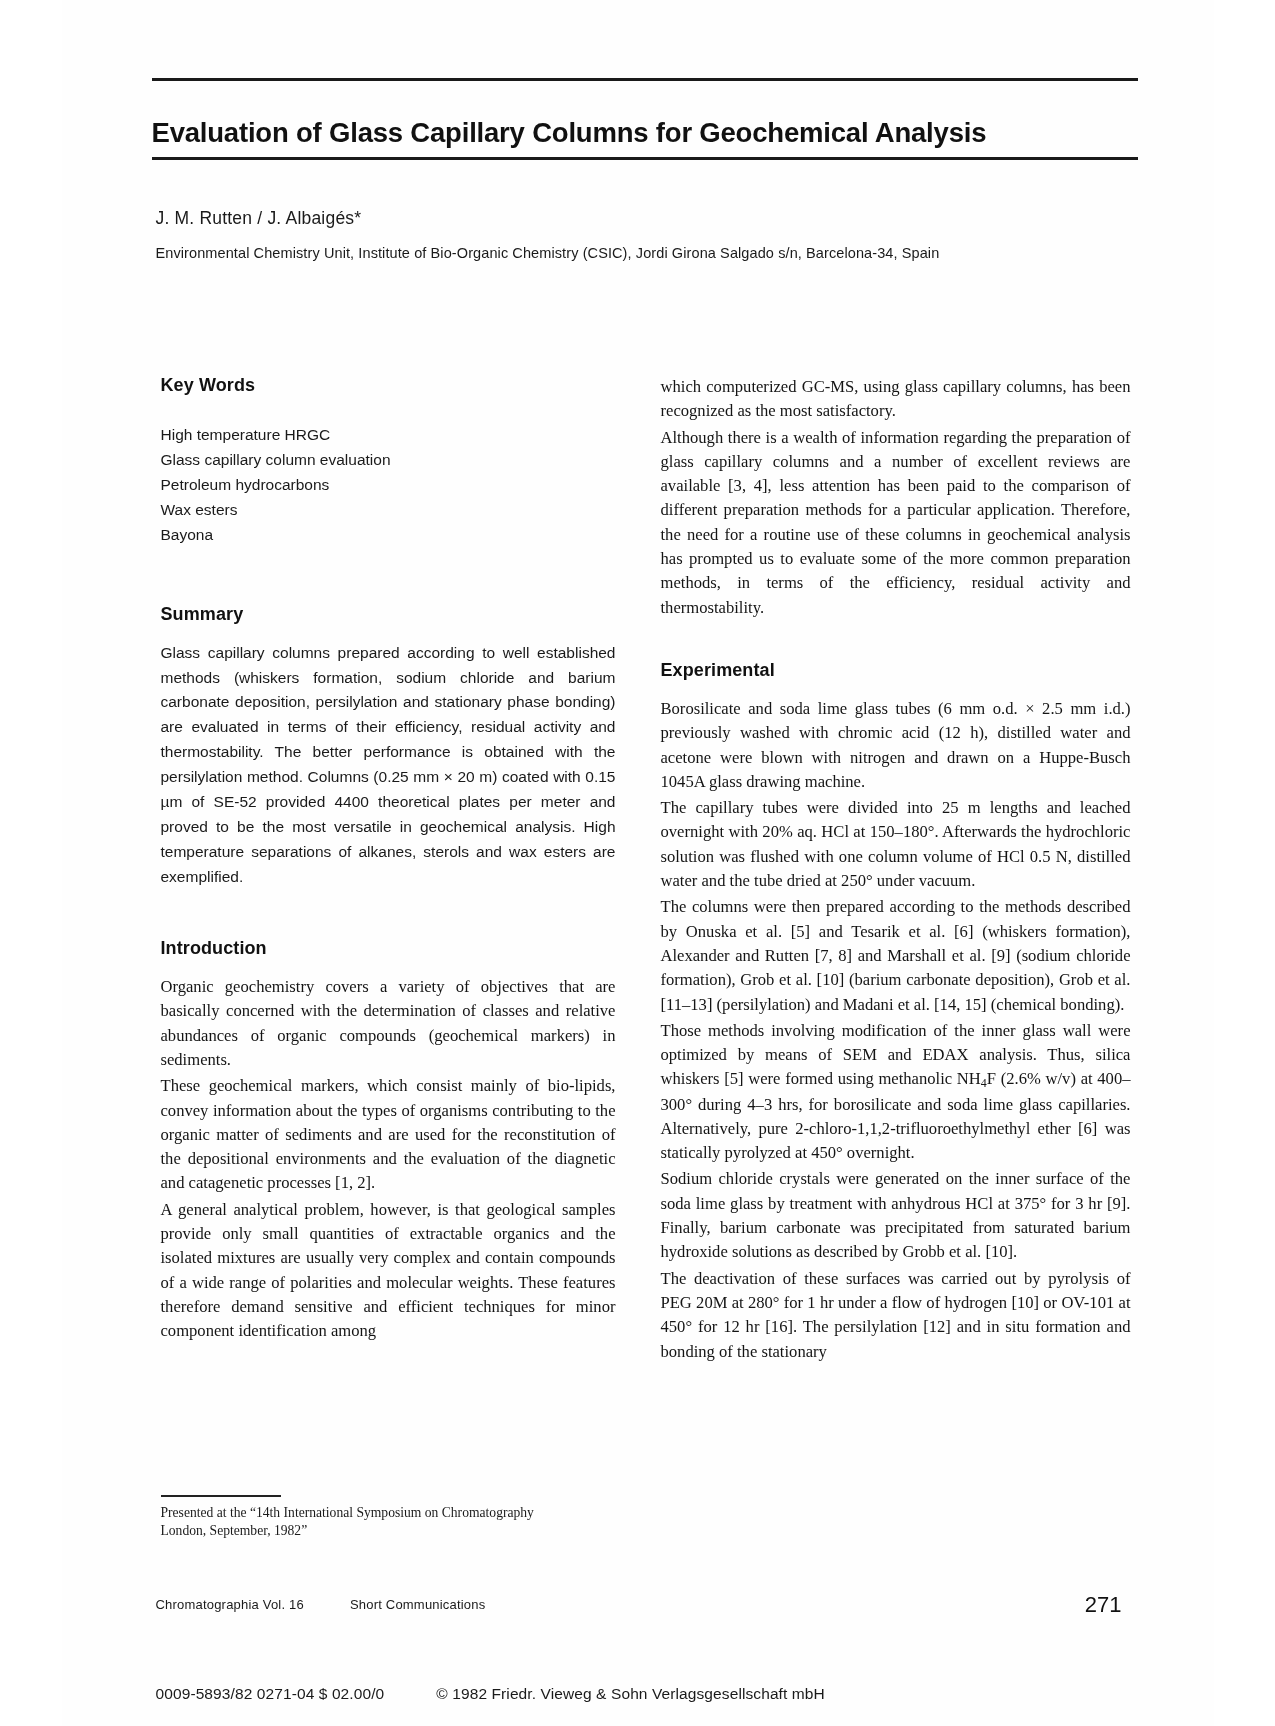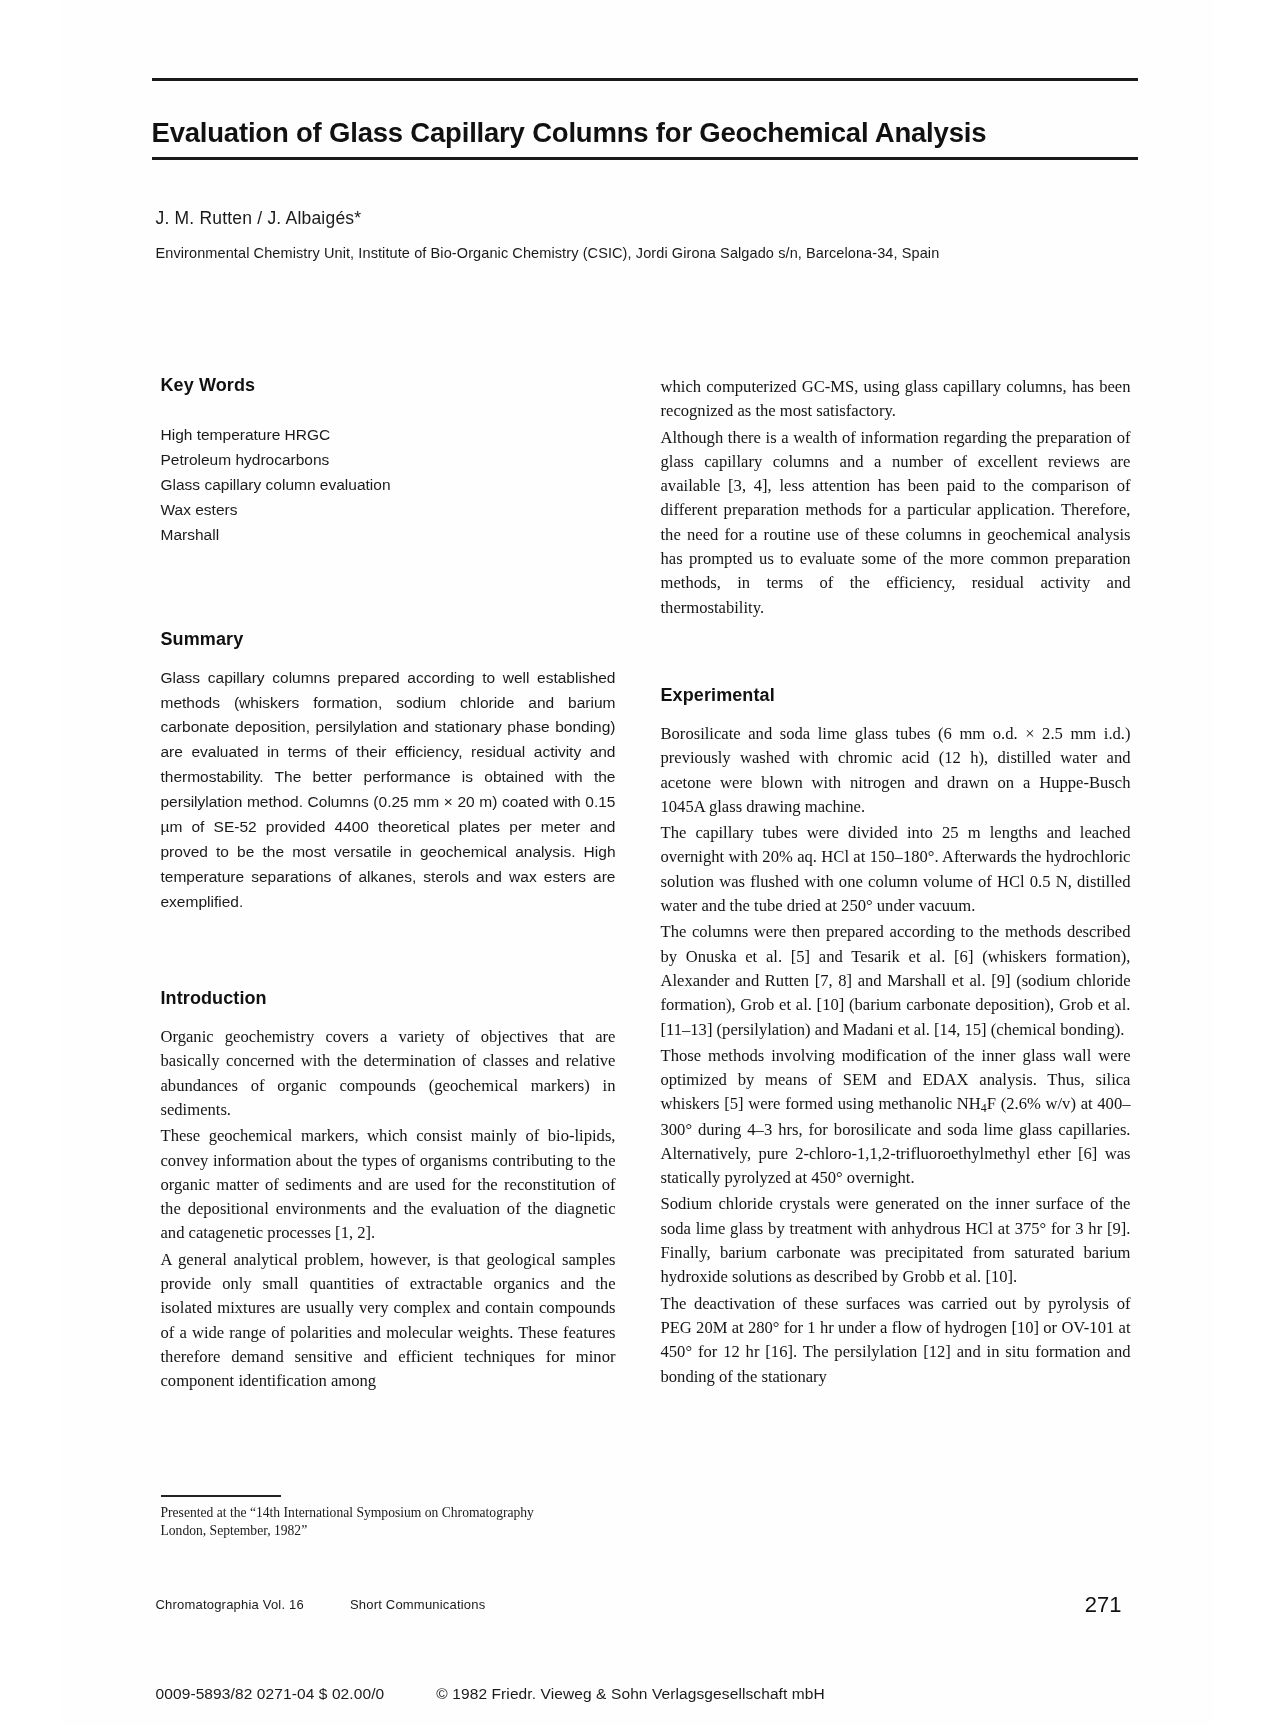--- a/index.html
+++ b/index.html
@@ -84,21 +84,20 @@
   h2.sec-sans {
     font-family: "Liberation Sans", sans-serif;
     font-size: 18px;
     font-weight: bold;
     margin: 0 0 26px 0;
     color: #111;
     letter-spacing: 0.1px;
   }
   h2.sec-sans.tight {
     margin-bottom: 16px;
-    margin-top: 25px;
   }
 
   .kw-list {
     font-family: "Liberation Sans", sans-serif;
     font-size: 15.5px;
     line-height: 1.62;
     color: #1a1a1a;
     margin: 0;
     padding: 0;
     list-style: none;
@@ -196,24 +195,24 @@
   <div class="authors">J. M. Rutten / J. Albaigés*</div>
 
   <div class="affiliation">Environmental Chemistry Unit, Institute of Bio-Organic Chemistry (CSIC), Jordi Girona Salgado s/n, Barcelona-34, Spain</div>
 
   <div class="col-left">
 
     <h2 class="sec-sans">Key Words</h2>
 
     <ul class="kw-list">
       <li>High temperature HRGC</li>
+      <li>Glass capillary column evaluation</li>
       <li>Petroleum hydrocarbons</li>
-      <li>Glass capillary column evaluation</li>
       <li>Wax esters</li>
-      <li>Marshall</li>
+      <li>Bayona</li>
     </ul>
 
     <div class="spacer-56"></div>
 
     <h2 class="sec-sans tight">Summary</h2>
 
     <p class="summary-body">Glass capillary columns prepared according to well established methods (whiskers formation, sodium chloride and barium carbonate deposition, persilylation and stationary phase bonding) are evaluated in terms of their efficiency, residual activity and thermostability. The better performance is obtained with the persilylation method. Columns (0.25 mm × 20 m) coated with 0.15 µm of SE-52 provided 4400 theoretical plates per meter and proved to be the most versatile in geochemical analysis. High temperature separations of alkanes, sterols and wax esters are exemplified.</p>
 
     <div class="spacer-48"></div>
 

